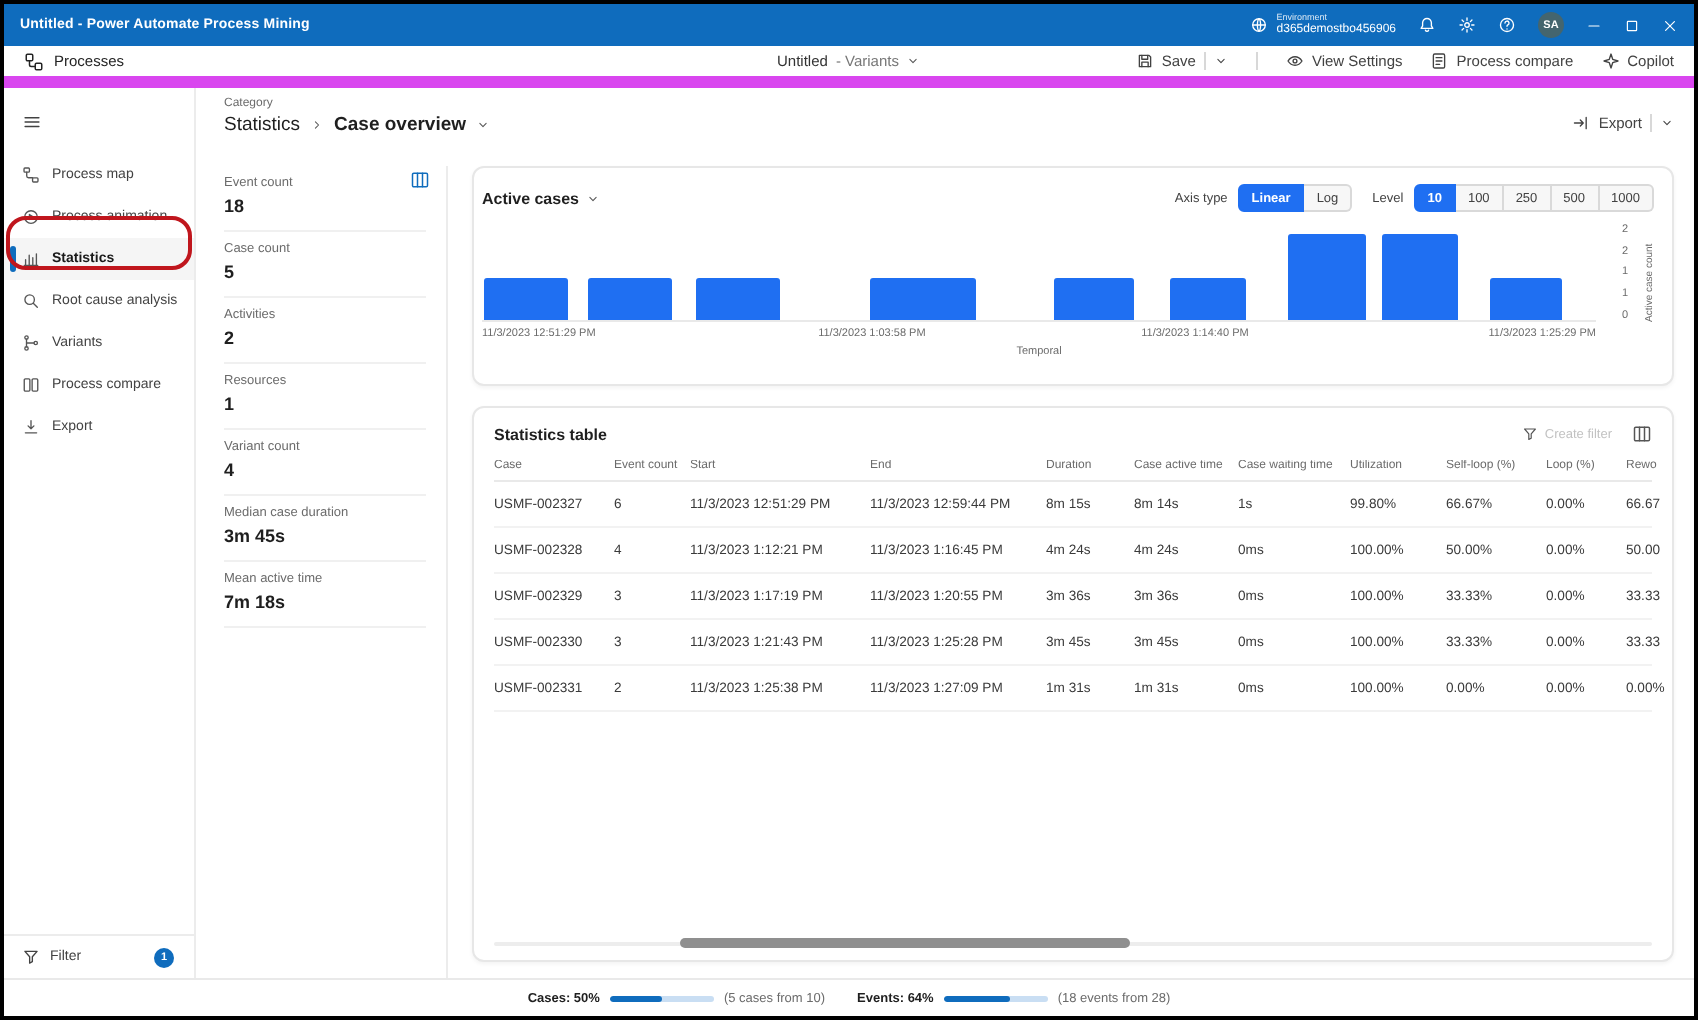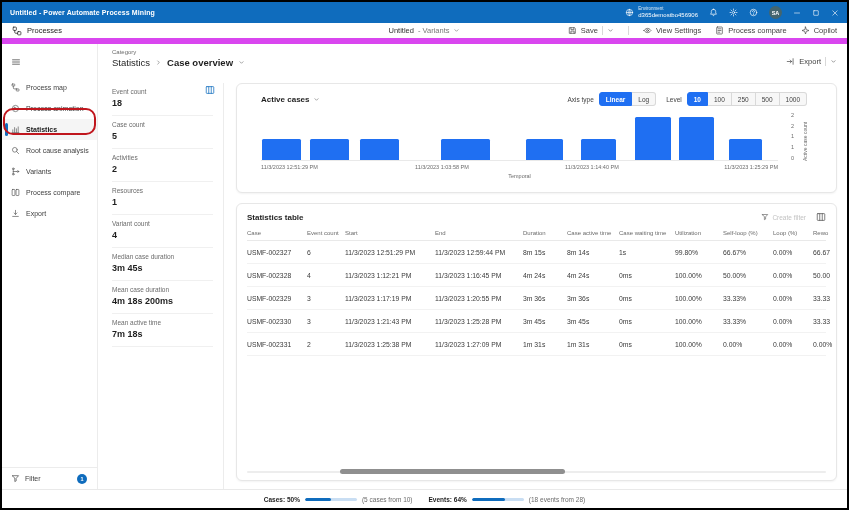--- a/index.html
+++ b/index.html
@@ -57,21 +57,21 @@
   .stat-item{padding:5px 0 7px;border-bottom:1px solid #f0f0f0}
   .stat-label{font-size:6.5px;color:#6b6b6b}
   .stat-value{font-size:9px;font-weight:700;color:#1f1f1f;margin-top:3px}
 
   .panels-col{flex:1;min-width:0;display:flex;flex-direction:column;gap:10px;padding-bottom:8px}
   .card{background:#fff;border:1px solid #e7e7e7;border-radius:6px;box-shadow:0 1px 2px rgba(0,0,0,.05)}
   .card-head{display:flex;align-items:center;gap:4px}
   .card-title{font-size:8px;font-weight:700;color:#1f1f1f}
   .card-head .ic{color:#555}
 
-  .chart-card{flex:none;height:110px;padding:8px 24px 4px}
+  .chart-card{flex:none;height:110px;padding:8px 4px 4px}
   .chart-controls{margin-left:auto;display:flex;align-items:center;gap:5px}
   .ctl-label{font-size:6.5px;color:#424242}
   .seg-group{display:flex;margin-right:5px}
   .seg{font-family:inherit;font-size:6.5px;padding:2.5px 6px;background:#f7f7f7;border:1px solid #d9d9d9;color:#424242;border-left-width:0;cursor:pointer;line-height:1.1}
   .seg:first-child{border-radius:3px 0 0 3px;border-left-width:1px}
   .seg:last-child{border-radius:0 3px 3px 0}
   .seg.on{background:#1f6ff2;border-color:#1f6ff2;color:#fff;font-weight:700}
   .chart-wrap{position:relative;margin-top:7px;height:48px;padding-right:34px}
   .plot{position:relative;height:100%;border-bottom:1px solid #e9e9e9}
   .bar{position:absolute;bottom:0;border-radius:1.5px 1.5px 0 0}
@@ -376,24 +376,20 @@
                 <div class="stat-label">Resources</div>
                 <div class="stat-value">1</div>
               </div>
               <div class="stat-item">
                 <div class="stat-label">Variant count</div>
                 <div class="stat-value">4</div>
               </div>
               <div class="stat-item">
                 <div class="stat-label">Median case duration</div>
                 <div class="stat-value">3m 45s</div>
-              </div>
-              <div class="stat-item">
-                <div class="stat-label">Mean case duration</div>
-                <div class="stat-value">4m 18s 200ms</div>
               </div>
               <div class="stat-item">
                 <div class="stat-label">Mean active time</div>
                 <div class="stat-value">7m 18s</div>
               </div>
             </div>
         </div>
 
         <div class="panels-col">
           <section class="card chart-card">

